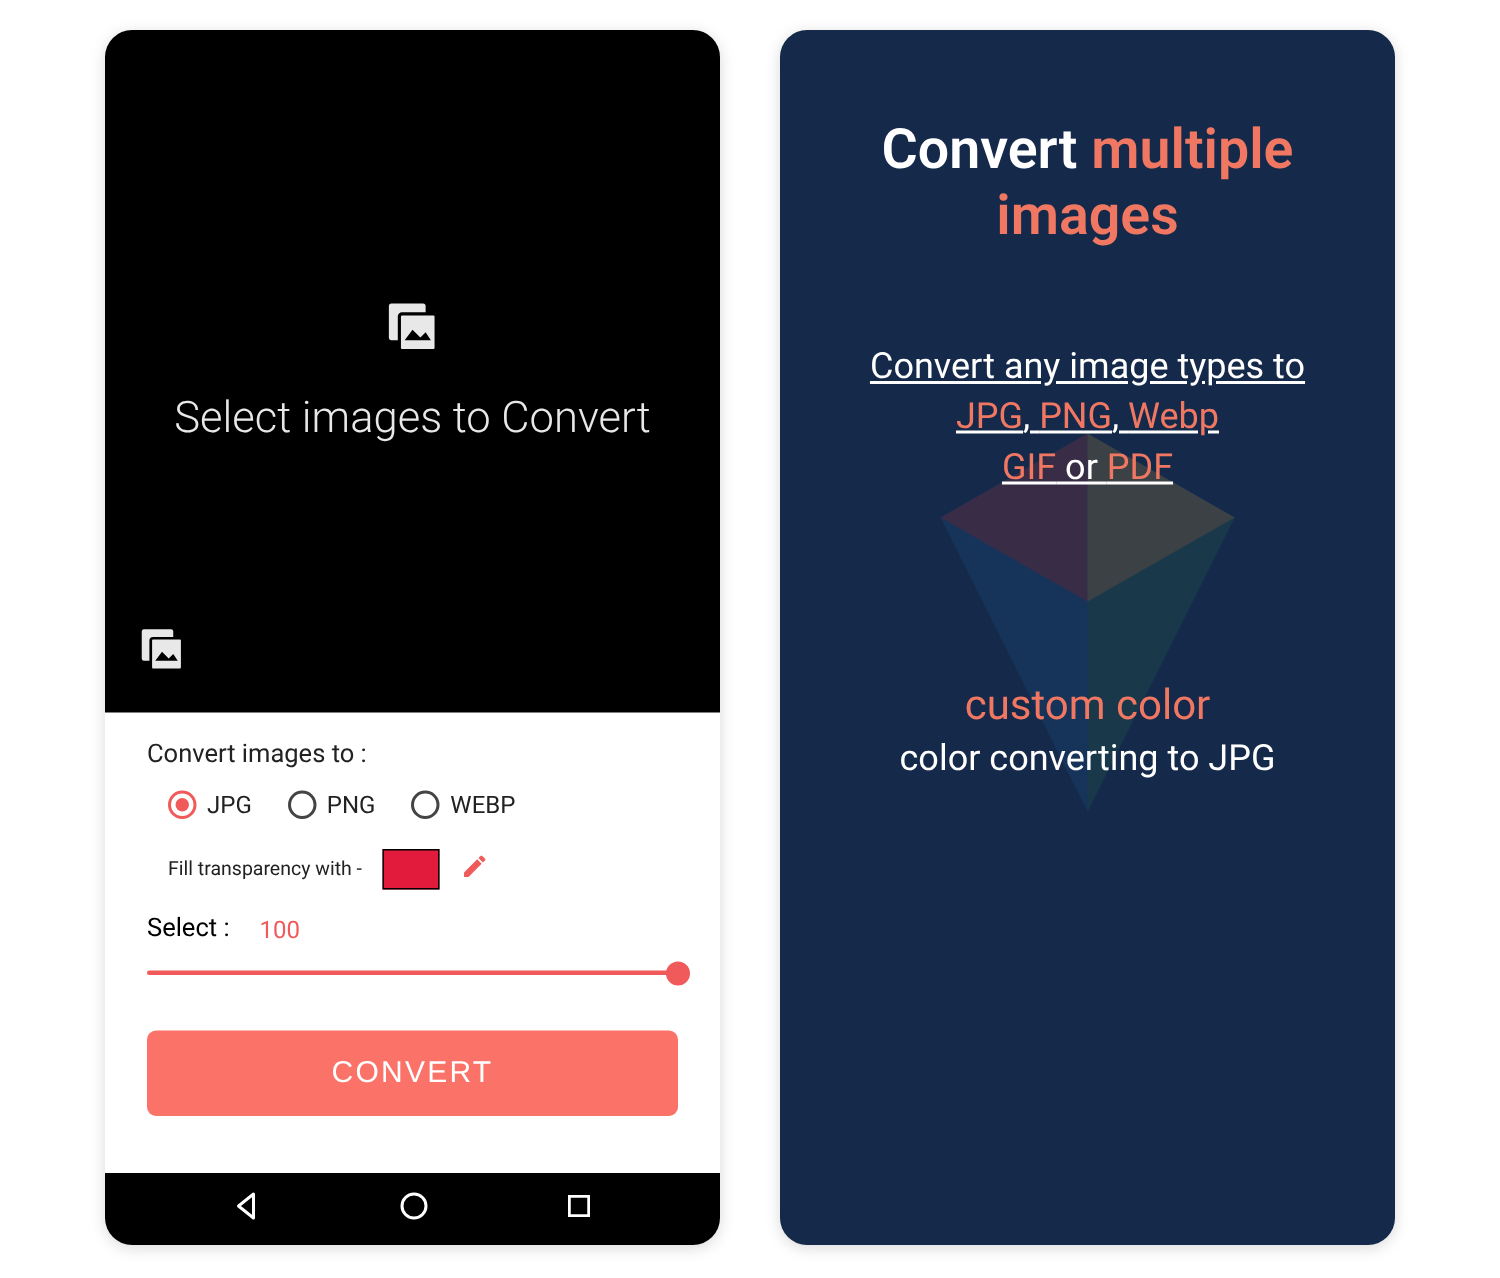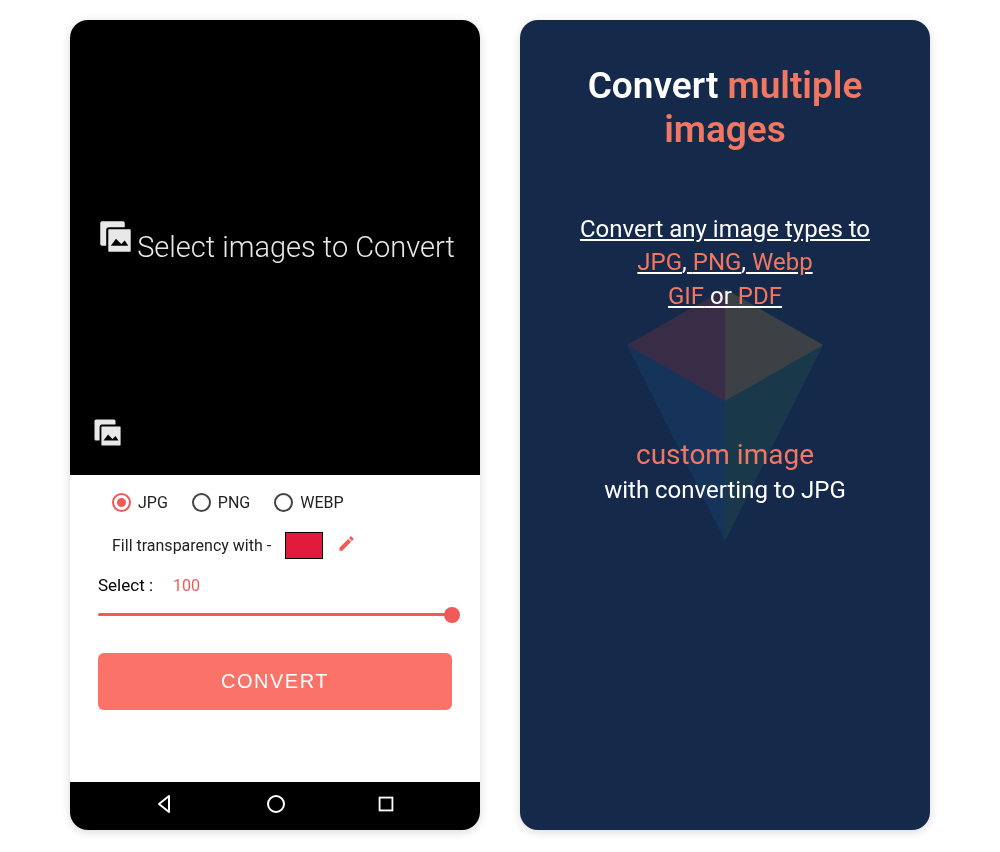--- a/index.html
+++ b/index.html
@@ -23,21 +23,21 @@
       display: flex;
       flex-direction: column;
       position: relative;
     }
     
     .left-screen { background: #ffffff; }
     .dropzone {
       background: #000000;
       height: 455px;
       display: flex;
-      flex-direction: row;
+      flex-direction: column;
       align-items: center;
       justify-content: center;
       color: #e8e8e8;
       position: relative;
     }
     .dropzone-icon {
       margin-bottom: 18px;
     }
     .dropzone-text {
       font-size: 29px;
@@ -91,21 +91,21 @@
       height: 9px;
       border-radius: 50%;
       background: #f15a5a;
     }
     .fill-row {
       display: flex;
       align-items: center;
       gap: 14px;
       margin-left: 14px;
       margin-bottom: 16px;
-      font-size: 16px;
+      font-size: 13px;
       color: #222;
     }
     .color-swatch {
       width: 38px;
       height: 27px;
       border: 1px solid #000;
       cursor: pointer;
     }
     .pencil-icon { cursor: pointer; }
     .quality-row {
@@ -164,21 +164,21 @@
       padding: 0 40px;
     }
     .nav-btn { cursor: pointer; }
     
     .right-screen {
       background: #15294a;
       position: relative;
       display: flex;
       flex-direction: column;
       align-items: center;
-      padding: 44px 24px 0 24px;
+      padding: 59px 24px 0 24px;
       color: #ffffff;
     }
     .diamond-bg {
       position: absolute;
       top: 255px;
       left: 50%;
       transform: translateX(-50%);
       width: 280px;
       height: 280px;
       opacity: 0.20;
@@ -225,20 +225,21 @@
     <span class="dropzone-corner-icon">
       <svg width="36" height="36" viewBox="0 0 24 24" fill="none">
         <rect x="3" y="3" width="14" height="14" rx="1" fill="#e8e8e8"></rect>
         <rect x="7" y="7" width="14" height="14" rx="1" fill="#e8e8e8" stroke="#000" stroke-width="1.2"></rect>
         <path d="M9 17 L12 13 L15 16 L17 14 L19 17 Z" fill="#000"></path>
       </svg>
     </span>
   </div>
 
   <div class="controls">
+    <div class="label-row">Convert images to :</div>
 
     <div class="radio-row">
       <div class="radio-item">
         <span class="radio-circle selected">
             <span class="radio-dot"></span>
           </span>
         <span>JPG</span>
       </div>
       <div class="radio-item">
         <span class="radio-circle"></span>
@@ -307,17 +308,17 @@
     </div>
 
     <div class="subtext">
       <span>Convert any image types to</span><br>
       <span class="accent">JPG</span><span>, </span><span class="accent">PNG</span><span>, </span><span class="accent">Webp</span><br>
       <span class="accent">GIF</span><span> or </span><span class="accent">PDF</span>
     </div>
 
     <div class="subtext2">
       <br>
-      <span class="accent" style="font-size:28px;">custom image</span><br>
-      <span>with converting to JPG</span>
+      <span class="accent" style="font-size:28px;">custom color</span><br>
+      <span>color converting to JPG</span>
     </div>
   </div>
 </div>
 
 </body></html>

